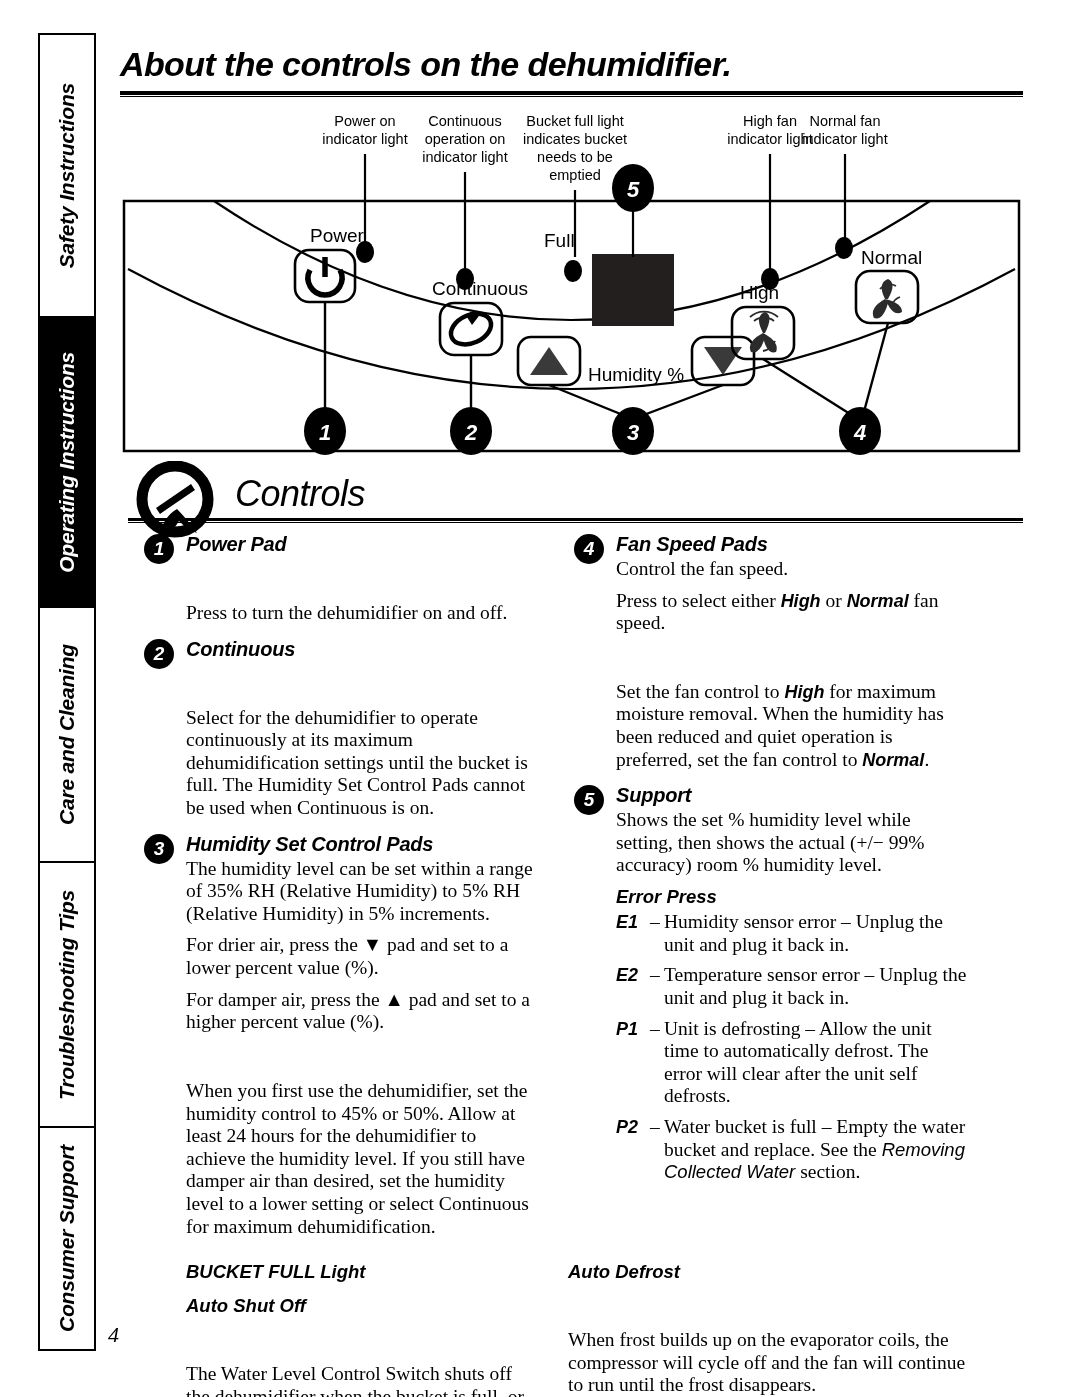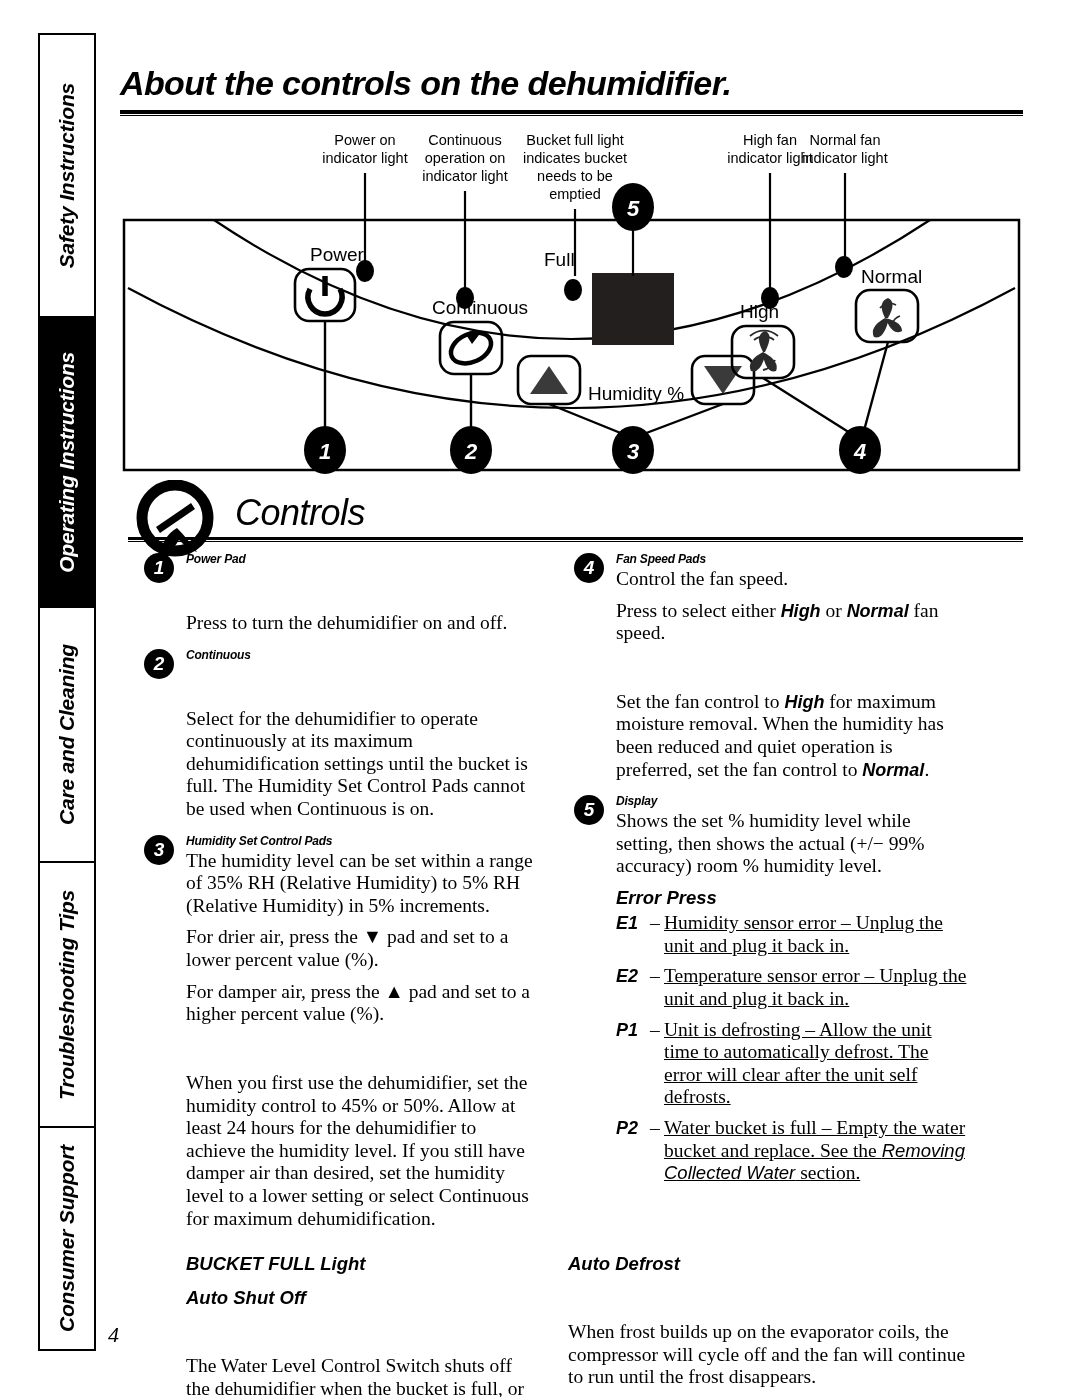--- a/index.html
+++ b/index.html
@@ -41,21 +41,21 @@
   .tab.active .tab-label { color: #fff; }
 
   
   .main { position: absolute; left: 120px; top: 33px; width: 905px; }
 
   .page-title {
     font-family: "Liberation Sans", sans-serif;
     font-weight: bold; font-style: italic;
     font-size: 34px;
     letter-spacing: -0.6px;
-    margin-top: 31px;
+    margin-top: 12px;
   }
   .title-rule {
     margin-top: 7px;
     border-top: 4px solid #000;
     border-bottom: 1px solid #000;
     height: 6px;
     width: 903px;
   }
 
   
@@ -90,21 +90,21 @@
     width: 30px; height: 30px; border-radius: 50%;
     background: #000; color: #fff;
     font-family: "Liberation Sans", sans-serif;
     font-weight: bold; font-style: italic;
     font-size: 19px;
     display: flex; align-items: center; justify-content: center;
   }
   .item-title {
     font-family: "Liberation Sans", sans-serif;
     font-weight: bold; font-style: italic;
-    font-size: 12px;
+    font-size: 20px;
     letter-spacing: -0.2px;
     margin-bottom: 2px;
   }
   .para {
     font-family: "Liberation Serif", serif;
     font-size: 19.5px;
     line-height: 1.16;
     margin-bottom: 9px;
   }
   .para:last-child { margin-bottom: 0; margin-top: 46px; }
@@ -128,21 +128,21 @@
     margin-bottom: 8px;
   }
   .err-code {
     font-family: "Liberation Sans", sans-serif;
     font-weight: bold; font-style: italic;
     font-size: 18px;
     flex: 0 0 34px;
     padding-top: 1px;
   }
   .err-dash { flex: 0 0 14px; }
-  .err-text { flex: 1; text-decoration: underline; }
+  .err-text { flex: 1; }
   .err-text i {
     font-family: "Liberation Sans", sans-serif;
     font-style: italic;
     font-size: 18.5px;
   }
 
   
   .feat { margin-bottom: 12px; }
   .feat-title {
     font-family: "Liberation Sans", sans-serif;
@@ -348,21 +348,21 @@
         <div class="item">
           <div class="bullet-num">4</div>
           <div class="item-title">Fan Speed Pads</div>
           <div class="para">Control the fan speed.</div>
           <div class="para"><span>Press to select either </span><b>High</b><span> or </span><b>Normal</b><span> fan speed.</span></div>
           <div class="para"><span>Set the fan control to </span><b>High</b><span> for maximum moisture removal. When the humidity has been reduced and quiet operation is preferred, set the fan control to </span><b>Normal</b><span>.</span></div>
         </div>
 
         <div class="item">
           <div class="bullet-num">5</div>
-          <div class="item-title">Display</div>
+          <div class="item-title">Support</div>
           <div class="para">Shows the set % humidity level while setting, then shows the actual (+/− 99% accuracy) room % humidity level.</div>
           <div class="err-head">Error Press</div>
 
           <div class="err-row">
             <div class="err-code">E1</div>
             <div class="err-dash">–</div>
             <div class="err-text">Humidity sensor error – Unplug the unit and plug it back in.</div>
           </div>
 
           <div class="err-row">

